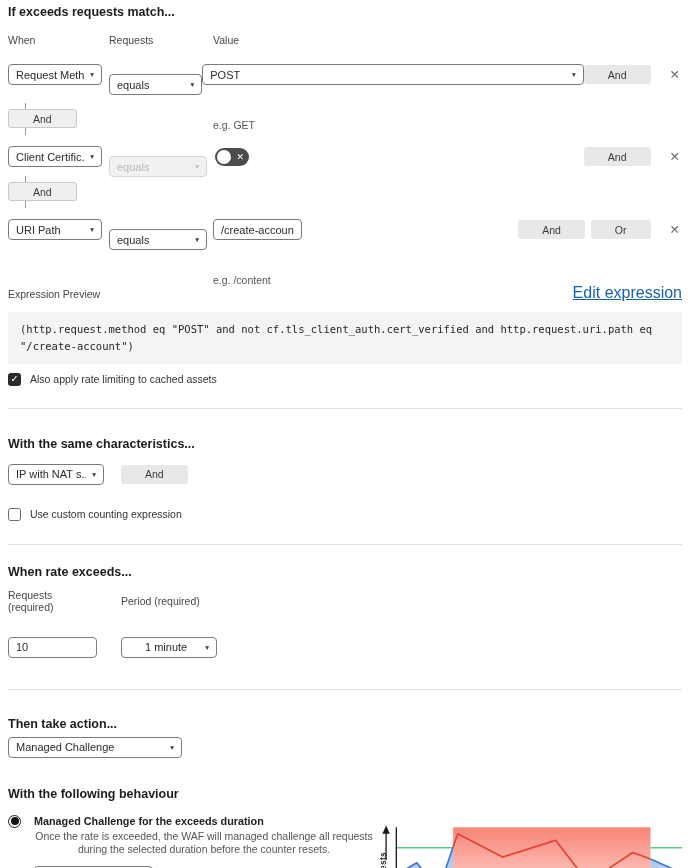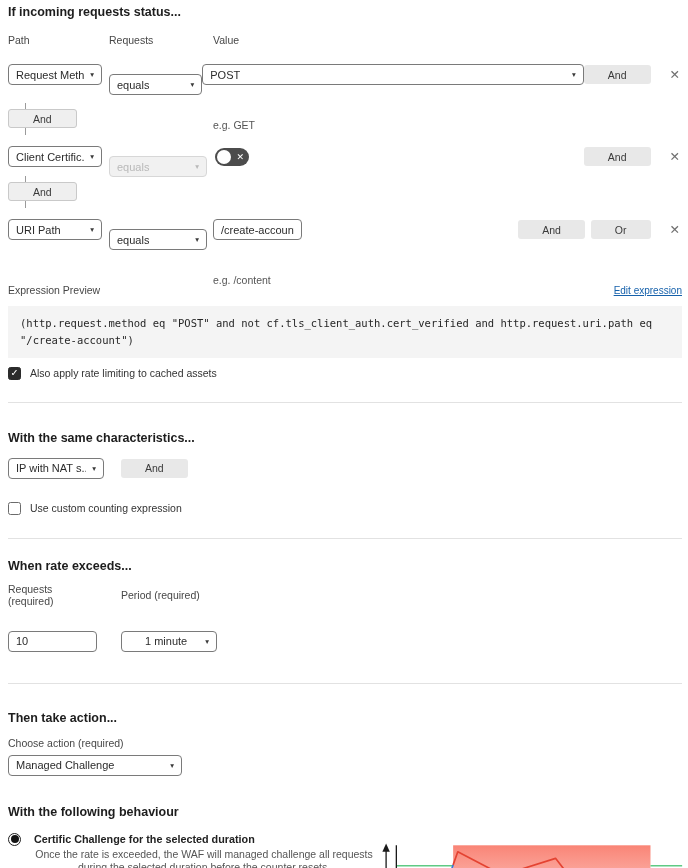--- a/index.html
+++ b/index.html
@@ -59,21 +59,21 @@
   
   .toggle { width: 34px; height: 18px; border-radius: 9px; background: #4c4c4c;
             position: relative; margin-left: 8px; flex: none; cursor: pointer; }
   .toggle .knob { position: absolute; left: 2px; top: 2px; width: 14px; height: 14px;
                   border-radius: 50%; background: #fff; }
   .toggle .toggle-x { position: absolute; right: 5px; top: 50%; transform: translateY(-52%);
                       color: #fff; font-size: 9px; }
 
   
   .expr-head { display: flex; align-items: baseline; justify-content: space-between; margin-top: 34px; }
-  .link { font-size: 10px; color: #1661ab; text-decoration: underline; cursor: pointer; }
+  .link { font-size: 16px; color: #1661ab; text-decoration: underline; cursor: pointer; }
   .code {
     margin-top: 10px; background: #f4f4f4; padding: 9px 12px;
     font-family: "DejaVu Sans Mono", monospace; font-size: 10.5px;
     color: #262626; line-height: 1.6; word-break: break-word;
   }
 
   
   .check-row { display: flex; align-items: center; margin-top: 9px; }
   .checkbox { width: 13px; height: 13px; border: 1.5px solid #6b6b6b; border-radius: 2.5px;
               display: inline-flex; align-items: center; justify-content: center;
@@ -124,24 +124,24 @@
   .beh-chart { flex: none; margin-top: 2px; }
   .axlbl { font-family: "Liberation Sans", sans-serif; font-size: 9px; font-weight: 700;
            fill: #1a1a1a; letter-spacing: 0.3px; }
   .ann   { font-family: "Liberation Sans", sans-serif; font-size: 10px; font-weight: 700; fill: #1a1a1a; }
 </style>
 </head>
 <body>
 
 <div class="page">
 
-  <h2 class="sec-title">If incoming requests status...</h2>
+  <h2 class="sec-title">If exceeds requests match...</h2>
 
   <div class="col-labels">
-    <span class="label cl-field">Path</span>
+    <span class="label cl-field">When</span>
     <span class="label cl-op">Requests</span>
     <span class="label">Value</span>
   </div>
 
   <div class="cond-row" style="margin-bottom:14px;">
     <div class="select w-field">
       <span class="sel-txt">Request Meth...</span>
       <span class="caret">▾</span>
     </div>
     <div class="select w-op">
@@ -245,33 +245,32 @@
     </div>
     <div class="select w-period">
       <span class="sel-txt">1 minute</span>
       <span class="caret">▾</span>
     </div>
   </div>
 
   <hr class="divider div-3">
 
   <h2 class="sec-title mt-action">Then take action...</h2>
-  <div class="label mt-choose">Choose action (required)</div>
   <div class="select w-action">
     <span class="sel-txt">Managed Challenge</span>
     <span class="caret">▾</span>
   </div>
 
   <h2 class="sec-title mt-beh">With the following behaviour</h2>
   <div class="beh">
     <div class="beh-left">
       <div class="option">
         <span class="radio selected"></span>
         <div class="opt-body">
-          <div class="opt-title bold">Certific Challenge for the selected duration</div>
+          <div class="opt-title bold">Managed Challenge for the exceeds duration</div>
           <div class="opt-desc">Once the rate is exceeded, the WAF will managed challenge all requests during the selected duration before the counter resets.</div>
           <div class="select w-duration">
             <span class="sel-txt">1 day</span>
             <span class="caret">▾</span>
           </div>
         </div>
       </div>
 
     </div>
 

